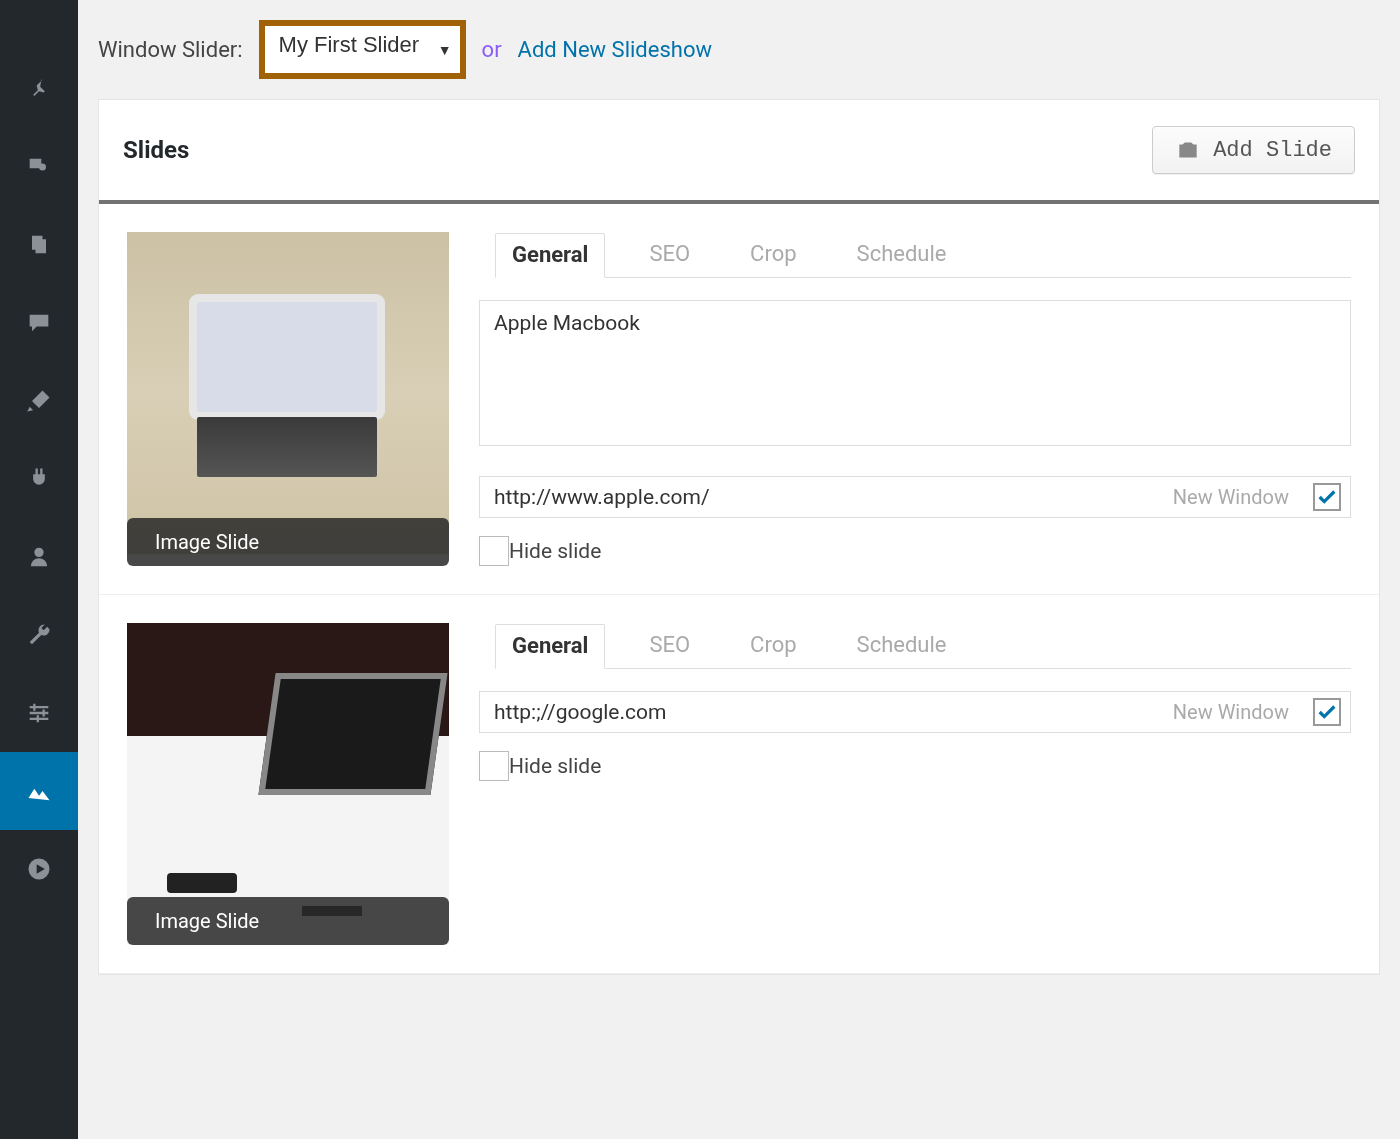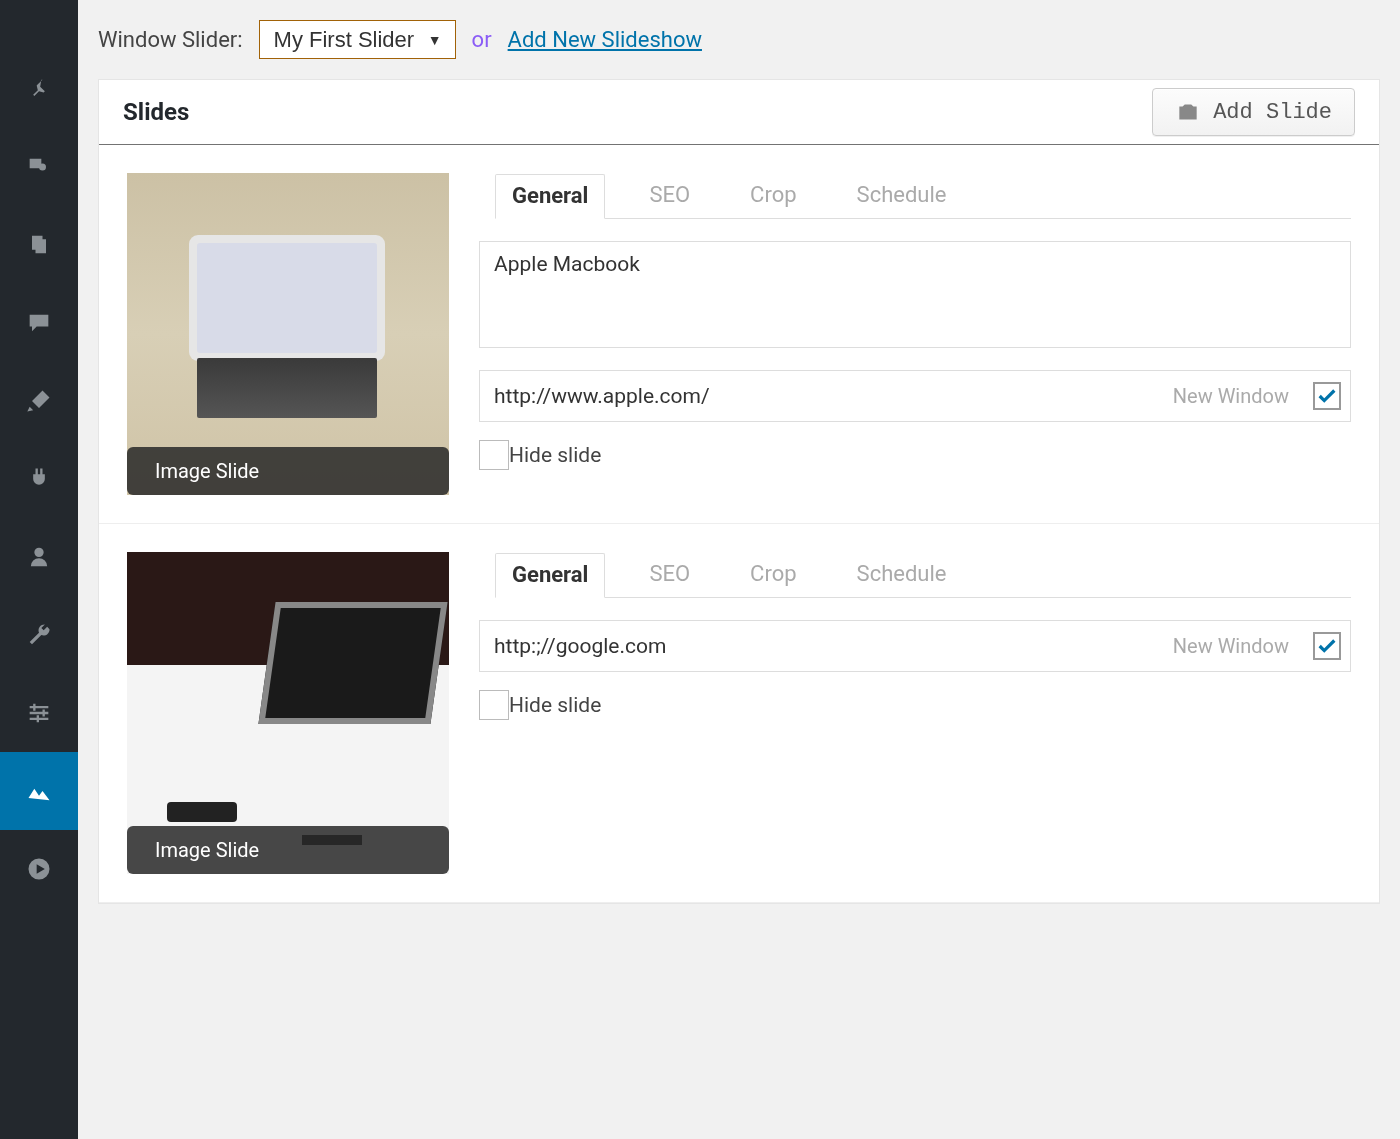--- a/index.html
+++ b/index.html
@@ -9,46 +9,46 @@
     .sidebar-item { height: 78px; display: flex; align-items: center; justify-content: center; cursor: pointer; position: relative; }
     .sidebar-item.active { background: #0073aa; }
     .sidebar-item.active::after { content: ''; position: absolute; right: -8px; top: 50%; transform: translateY(-50%); border: 8px solid transparent; border-left-color: #0073aa; }
     .sidebar-item svg { width: 28px; height: 28px; fill: #8b9196; }
     .sidebar-item.active svg { fill: #fff; }
     
     .main { flex: 1; padding: 0 20px; }
     
     .top-row { display: flex; align-items: center; gap: 16px; padding: 20px 0; }
     .top-label { font-size: 22px; color: #444; }
-    .slider-select { font-size: 22px; padding: 6px 40px 6px 14px; border: 1px solid #a16207; background: #fff; color: #333; appearance: none; position: relative; }
+    .slider-select { font-size: 22px; padding: 6px 40px 16px 14px; border: 6px solid #a16207; background: #fff; color: #333; appearance: none; position: relative; }
     .select-wrap { position: relative; display: inline-block; }
     .select-wrap::after { content: '▼'; position: absolute; right: 14px; top: 50%; transform: translateY(-50%); font-size: 14px; pointer-events: none; color: #333; }
     .or-text { font-size: 22px; color: #8b5cf6; }
-    .add-link { font-size: 22px; color: #0073aa; text-decoration: underline; cursor: pointer; }
+    .add-link { font-size: 22px; color: #0073aa; cursor: pointer; }
     
     .panel { background: #fff; border: 1px solid #e5e5e5; }
-    .panel-header { display: flex; align-items: center; justify-content: space-between; padding: 8px 24px; border-bottom: 1px solid #737373; }
+    .panel-header { display: flex; align-items: center; justify-content: space-between; padding: 26px 24px; border-bottom: 4px solid #737373; }
     .panel-title { font-size: 24px; font-weight: 700; color: #23282d; }
     .add-slide-btn { display: inline-flex; align-items: center; gap: 12px; padding: 10px 22px; font-size: 22px; border: 1px solid #ccc; border-radius: 4px; background: linear-gradient(#fcfcfc, #f2f2f2); cursor: pointer; color: #555; box-shadow: 0 1px 0 #fff inset, 0 1px 0 rgba(0,0,0,.06); font-family: Liberation Mono, monospace; }
     .add-slide-btn svg { width: 26px; height: 26px; fill: #888; }
     
     .slide-row { display: flex; gap: 30px; padding: 28px; border-bottom: 1px solid #eee; }
     .thumb-wrap { width: 322px; flex-shrink: 0; position: relative; }
     .thumb { width: 322px; height: 322px; background: #d9cfb8; display: block; }
     .thumb-caption { position: absolute; bottom: 0; left: 0; right: 0; background: rgba(40,40,40,.85); color: #fff; font-size: 20px; padding: 12px 28px; border-radius: 6px; }
     
     .slide-form { flex: 1; }
     .tabs { display: flex; gap: 28px; border-bottom: 1px solid #ddd; margin-bottom: 22px; margin-left: 16px; }
     .tab { font-size: 22px; padding: 8px 16px 10px; color: #aaa; cursor: pointer; position: relative; bottom: -1px; }
     .tab.active { font-weight: 700; color: #333; border: 1px solid #ddd; border-bottom: 1px solid #fff; border-radius: 2px 2px 0 0; background: #fff; }
     
     .text-input, .url-input { width: 100%; border: 1px solid #ddd; font-size: 21px; padding: 10px 14px; color: #333; font-family: inherit; }
-    .text-input { height: 107px; resize: none; margin-bottom: 18px; }
+    .text-input { height: 146px; resize: none; margin-bottom: 26px; }
     .url-row { position: relative; margin-bottom: 18px; }
-    .url-input { padding-right: 190px; height: 52px; }
+    .url-input { padding-right: 190px; height: 42px; }
     .new-window { position: absolute; right: 10px; top: 50%; transform: translateY(-50%); display: flex; align-items: center; gap: 24px; font-size: 20px; color: #aaa; }
     .nw-check { width: 28px; height: 28px; border: 2px solid #999; display: inline-flex; align-items: center; justify-content: center; cursor: pointer; background:#fff; }
     .nw-check svg { width: 22px; height: 22px; stroke: #0073aa; stroke-width: 3.5; fill: none; }
     
     .hide-row { display: flex; align-items: center; font-size: 21px; color: #444; }
     .hide-check { width: 30px; height: 30px; border: 1px solid #bbb; background: #fff; cursor: pointer; }
     
     
     .photo1 { background: linear-gradient(180deg, #ccc1a5 0%, #d8cfb6 50%, #cfc3a6 100%); position:relative; overflow:hidden; }
     .photo1::before { content:''; position:absolute; left:70px; top:70px; width:180px; height:110px; background:#d8dbe8; border-radius:3px; box-shadow:0 0 0 8px #e6e6e6; }

